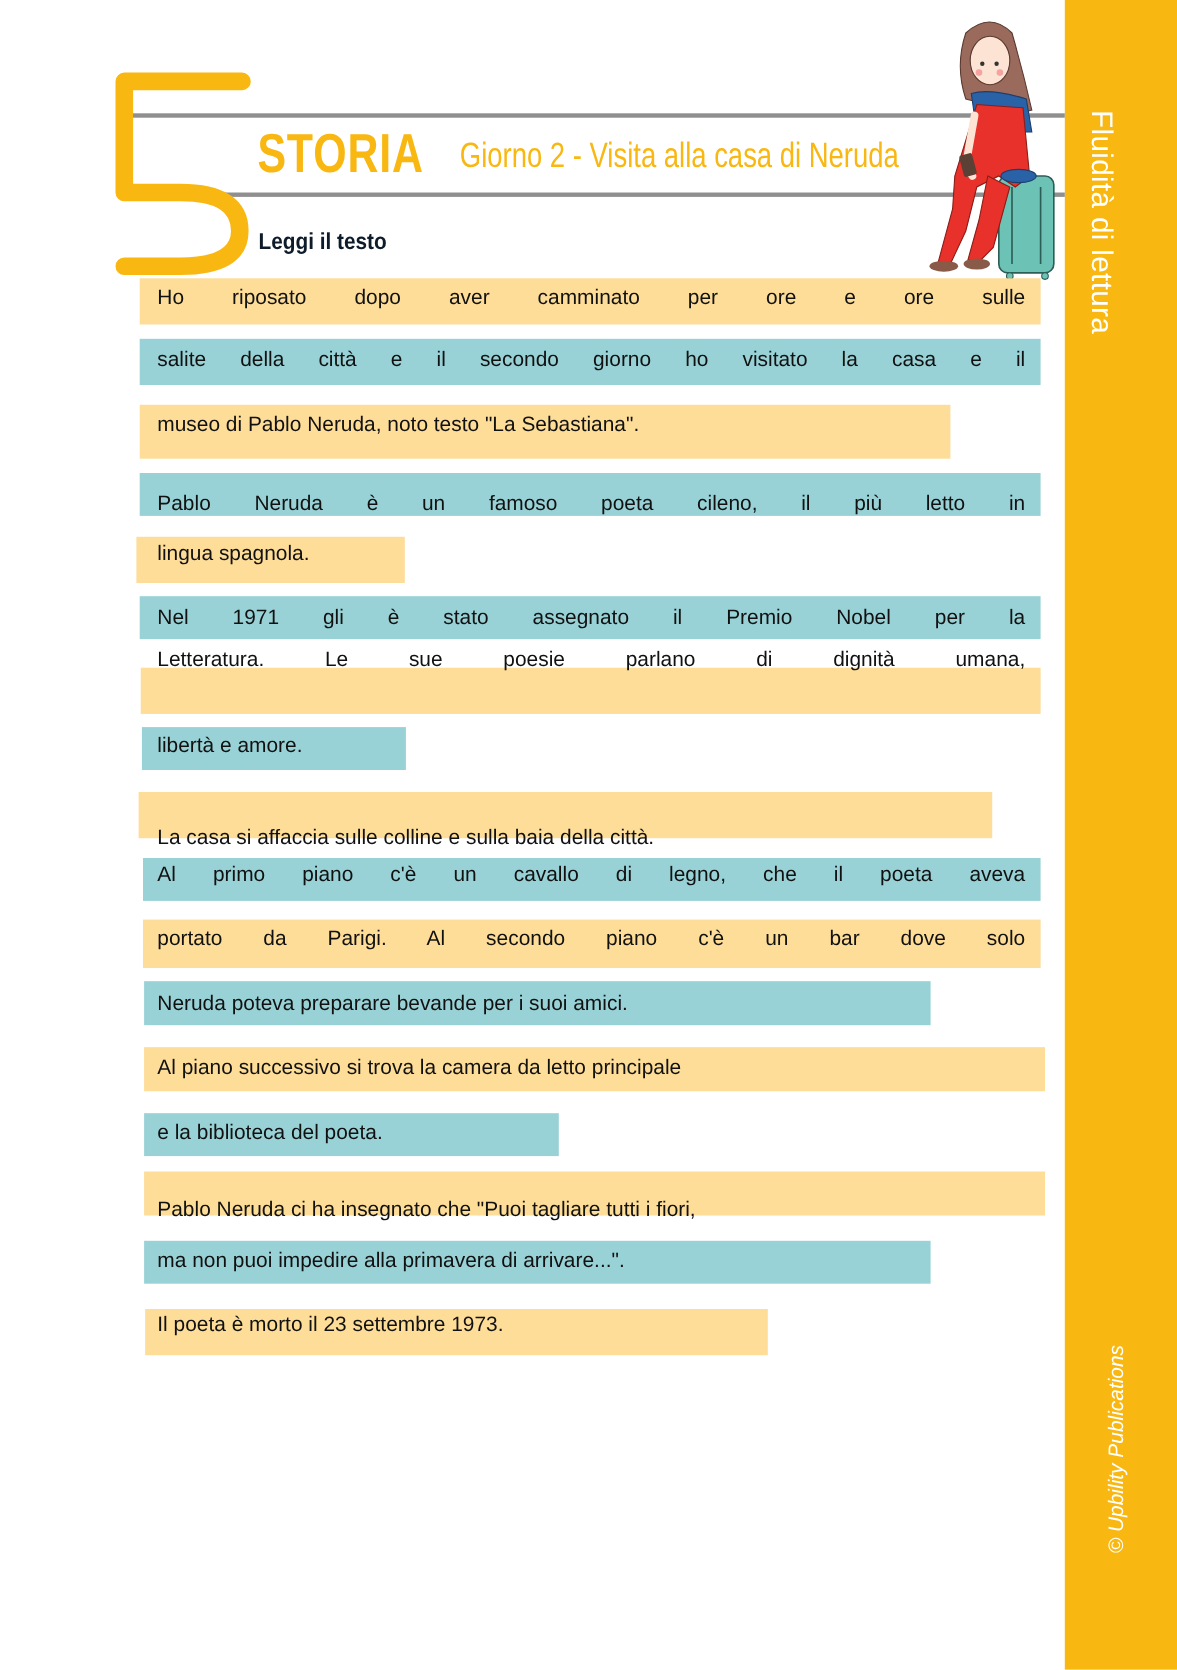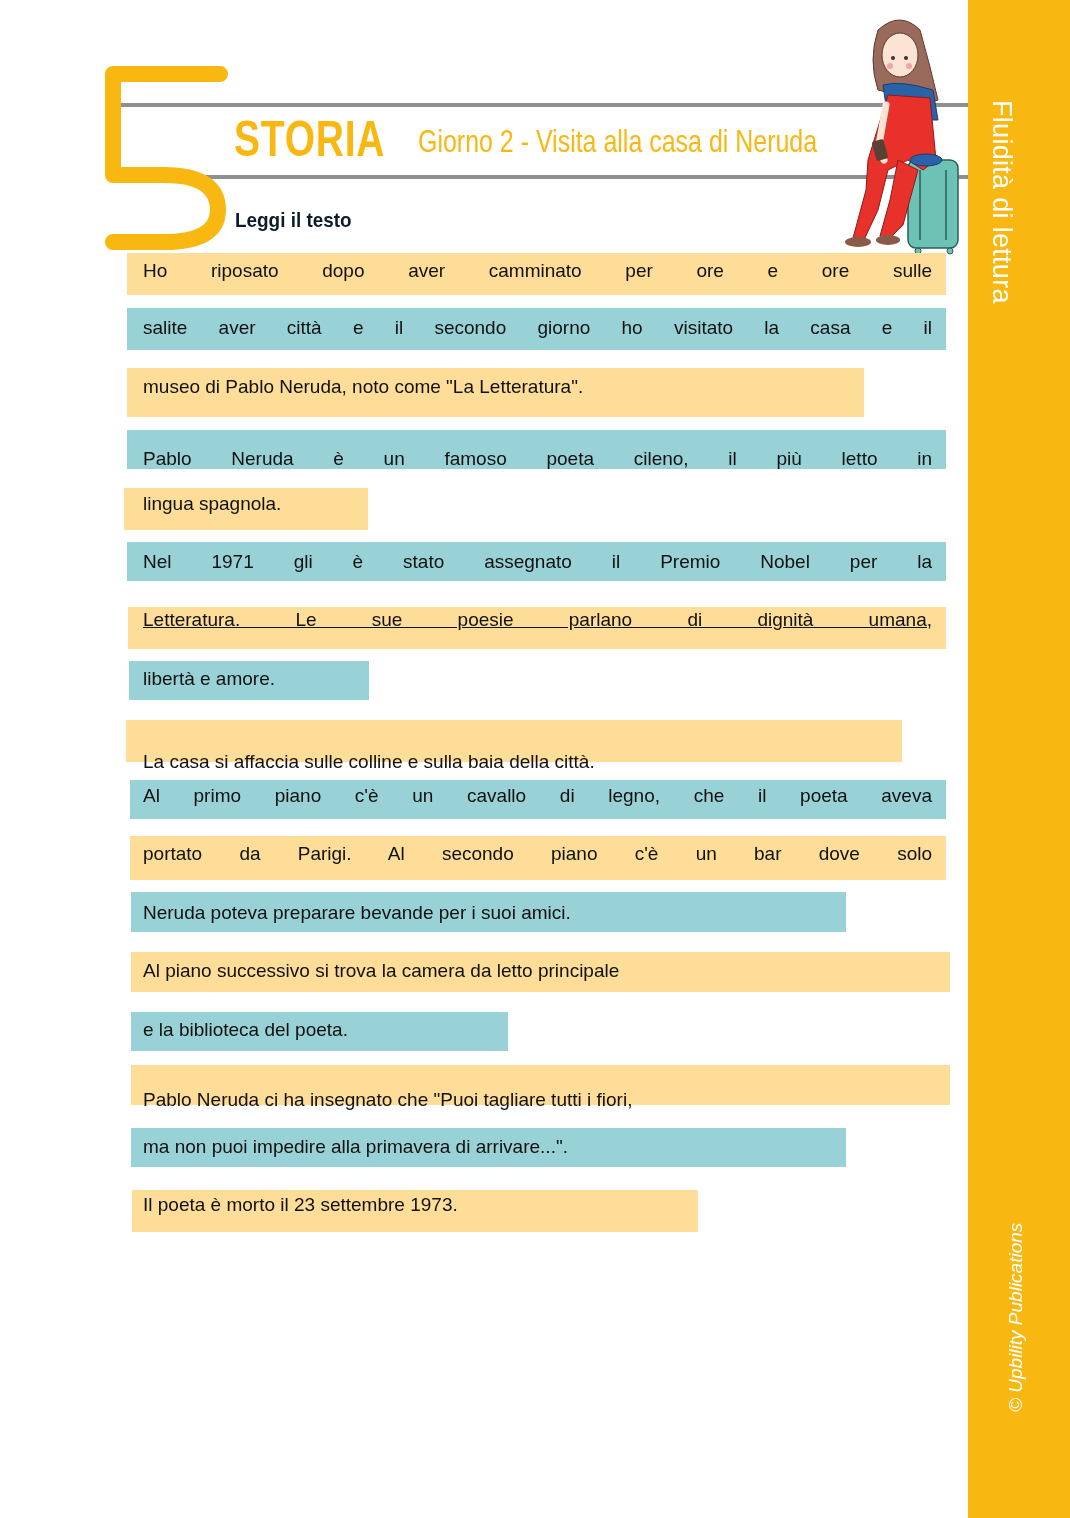--- a/index.html
+++ b/index.html
@@ -119,26 +119,26 @@
 <div class="hl teal" style="top:780px; left:130px; width:816px; height:39px;"></div>
 <div class="hl orange" style="top:836px; left:130px; width:816px; height:44px;"></div>
 <div class="hl teal" style="top:892px; left:131px; width:715px; height:40px;"></div>
 <div class="hl orange" style="top:952px; left:131px; width:819px; height:40px;"></div>
 <div class="hl teal" style="top:1012px; left:131px; width:377px; height:39px;"></div>
 <div class="hl orange" style="top:1065px; left:131px; width:819px; height:40px;"></div>
 <div class="hl teal" style="top:1128px; left:131px; width:715px; height:39px;"></div>
 <div class="hl orange" style="top:1190px; left:132px; width:566px;"></div>
 
 <div class="line-text just" style="top:255px;">Ho riposato dopo aver camminato per ore e ore sulle</div>
-<div class="line-text just" style="top:312px;">salite aver città e il secondo giorno ho visitato la casa e il</div>
-<div class="line-text" style="top:371px;">museo di Pablo Neruda, noto come "La Letteratura".</div>
+<div class="line-text just" style="top:312px;">salite della città e il secondo giorno ho visitato la casa e il</div>
+<div class="line-text" style="top:371px;">museo di Pablo Neruda, noto testo "La Sebastiana".</div>
 <div class="line-text just" style="top:443px;">Pablo Neruda è un famoso poeta cileno, il più letto in</div>
 <div class="line-text" style="top:488px;">lingua spagnola.</div>
 <div class="line-text just" style="top:546px;">Nel 1971 gli è stato assegnato il Premio Nobel per la</div>
-<div class="line-text just" style="top:604px;text-decoration:underline;">Letteratura. Le sue poesie parlano di dignità umana,</div>
+<div class="line-text just" style="top:584px;">Letteratura. Le sue poesie parlano di dignità umana,</div>
 <div class="line-text" style="top:663px;">libertà e amore.</div>
 <div class="line-text" style="top:746px;text-align:center;">La casa si affaccia sulle colline e sulla baia della città.</div>
 <div class="line-text just" style="top:780px;">Al primo piano c'è un cavallo di legno, che il poeta aveva</div>
 <div class="line-text just" style="top:838px;">portato da Parigi. Al secondo piano c'è un bar dove solo</div>
 <div class="line-text" style="top:897px;">Neruda poteva preparare bevande per i suoi amici.</div>
 <div class="line-text" style="top:955px;text-align:right;">Al piano successivo si trova la camera da letto principale</div>
 <div class="line-text" style="top:1014px;">e la biblioteca del poeta.</div>
 <div class="line-text" style="top:1072px;margin-top:12px;">Pablo Neruda ci ha insegnato che "Puoi tagliare tutti i fiori,</div>
 <div class="line-text" style="top:1131px;">ma non puoi impedire alla primavera di arrivare...".</div>
 <div class="line-text" style="top:1189px;">Il poeta è morto il 23 settembre 1973.</div>

